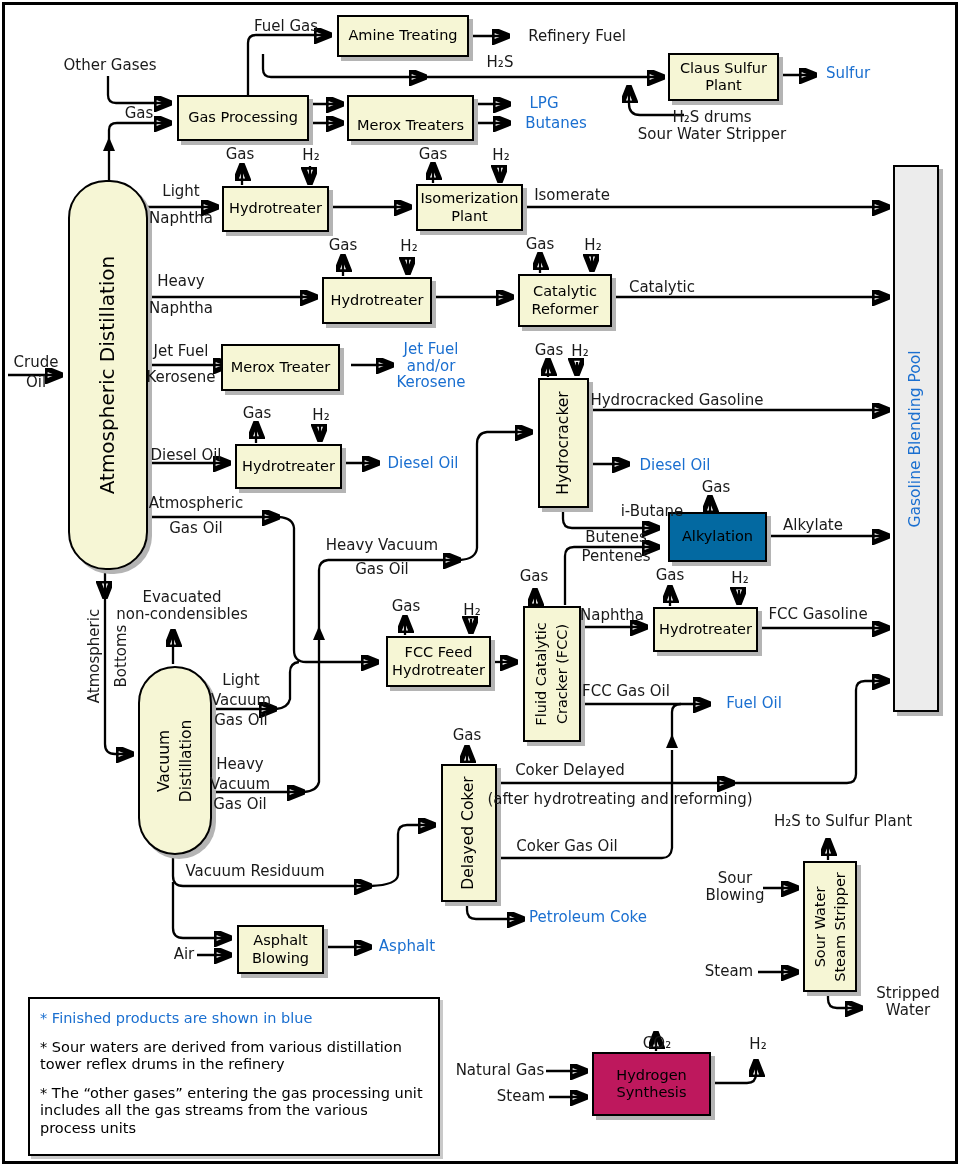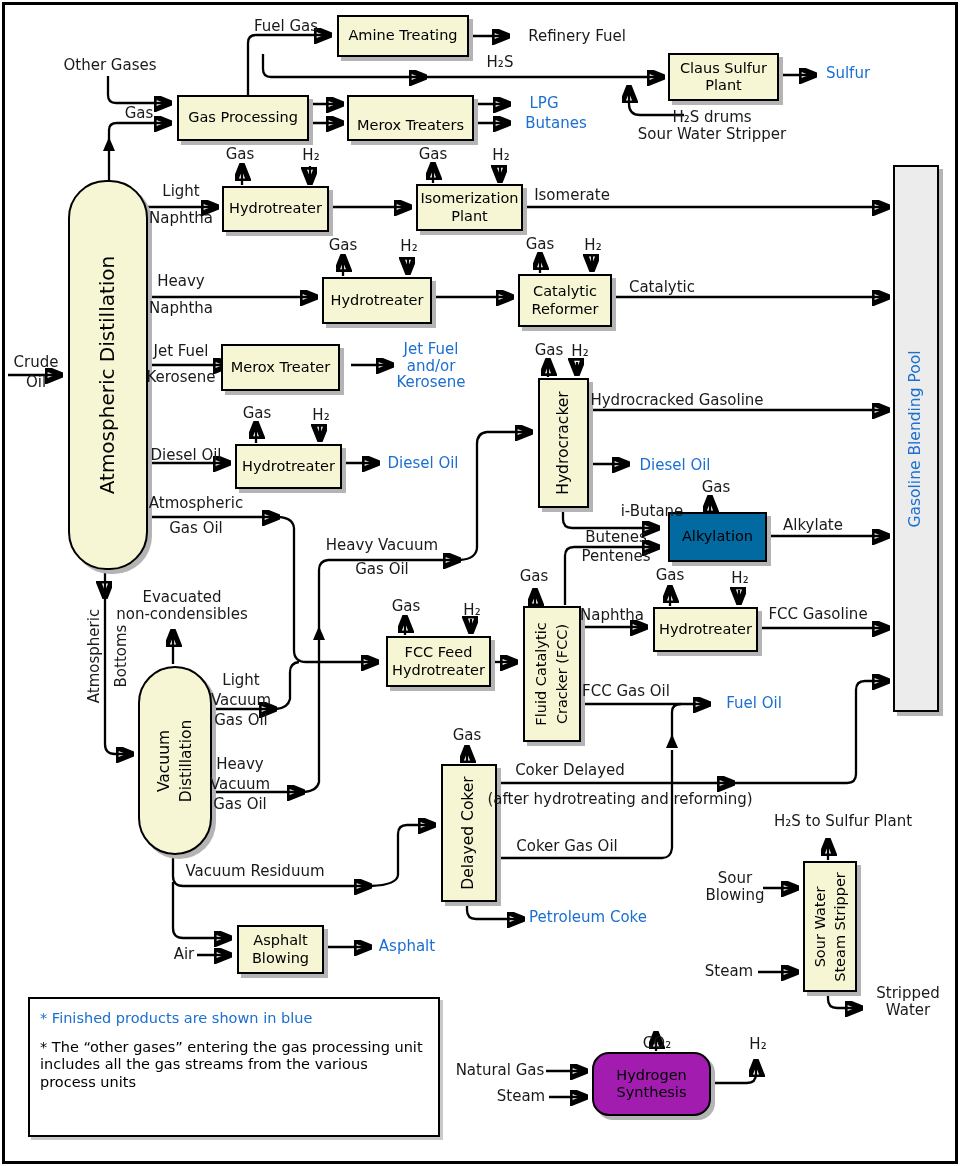--- a/index.html
+++ b/index.html
@@ -162,21 +162,21 @@
         <span style="display: block;">Hydrotreater</span>
       </div>
       <div class="unit" style="left: 386px; top: 636px; width: 101px; height: 47px; background: rgb(246, 246, 213);">
         <span style="display: block;">FCC Feed</span>
         <span style="display: block;">Hydrotreater</span>
       </div>
       <div class="unit" style="left: 237px; top: 925px; width: 83px; height: 45px; background: rgb(246, 246, 213);">
         <span style="display: block;">Asphalt</span>
         <span style="display: block;">Blowing</span>
       </div>
-      <div class="unit" style="left: 592px; top: 1052px; width: 115px; height: 60px; background: #a21caf; border-radius: 17px;">
+      <div class="unit" style="left: 592px; top: 1052px; width: 115px; height: 60px; background: #be185d;">
         <span style="display: block;">Hydrogen</span>
         <span style="display: block;">Synthesis</span>
       </div>
       <div class="unit vbox" style="left: 538px; top: 378px; width: 47px; height: 126px; background: rgb(246, 246, 213);">
         <div class="vtext" style="font-size: 15.5px;">
           <span style="display: block;">Hydrocracker</span>
         </div>
       </div>
       <div class="unit vbox" style="left: 523px; top: 606px; width: 54px; height: 132px; background: rgb(246, 246, 213);">
         <div class="vtext" style="font-size: 14.5px; line-height: 21px;">
@@ -429,17 +429,18 @@
         <span>H₂</span>
       </div>
       <div class="lbl" style="left: 36px; top: 372px; line-height: 20px;">
         <span>Crude</span>
         <span>Oil</span>
       </div>
     </div>
 
   <div class="notes" id="notes" style="left: 28px; top: 997px; width: 388px; min-height: 119px;">
       <p style="color: rgb(26, 111, 208);">* Finished products are shown in blue</p>
+      <p>* Sour waters are derived from various distillation tower reflex drums in the refinery</p>
       <p>* The “other gases” entering the gas processing unit includes all the gas streams from the various process units</p>
     </div>
 
   <div class="frame"></div>
 </div>
 
 </body></html>

